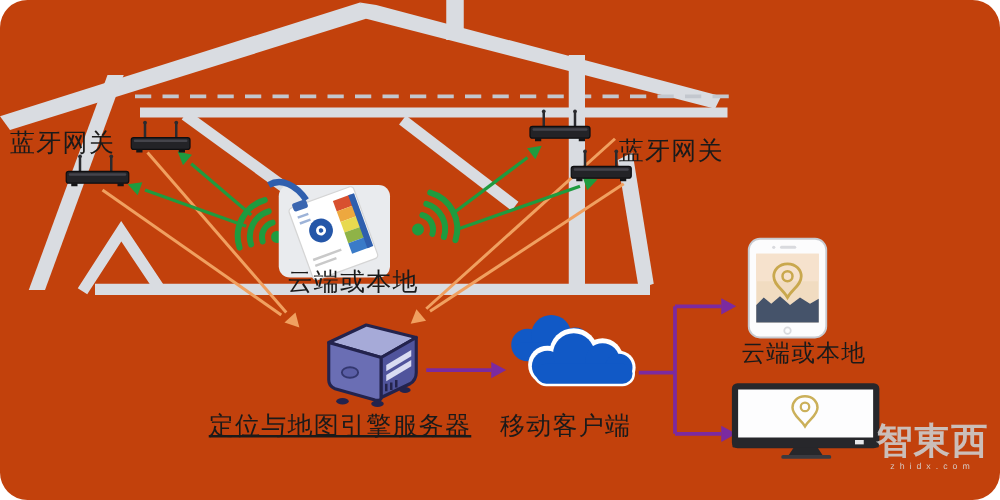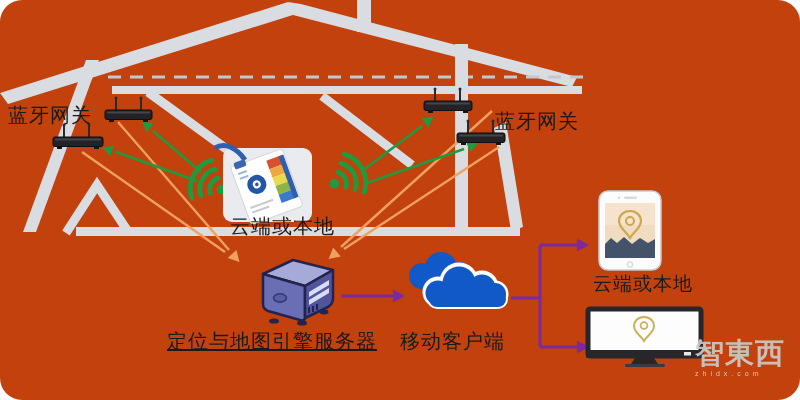--- a/index.html
+++ b/index.html
@@ -11,21 +11,21 @@
     position:relative;width:800px;height:400px;background:#c2410c;
     overflow:hidden;font-family:"Liberation Sans",sans-serif;border-radius:22px;
   }
   svg.layer{position:absolute;left:0;top:0;}
   .lbl{
     position:absolute;color:var(--ink);font-size:20px;letter-spacing:1px;
     white-space:nowrap;line-height:1.1;
   }
   .lbl.small{font-size:19px;}
   .wm{
-    position:absolute;left:695px;top:338px;width:102px;
+    position:absolute;left:695px;top:338px;width:102px;text-align:center;
     color:var(--watermark);font-weight:700;font-size:29px;letter-spacing:1px;
     line-height:1.05;opacity:.9;
   }
   .wm .dom{
     display:block;font-weight:400;font-size:7px;letter-spacing:4px;
     color:#d8d8d8;margin-top:2px;
   }
   
   .f-house{fill:var(--house);}
   .s-house{stroke:var(--house);fill:none;}

